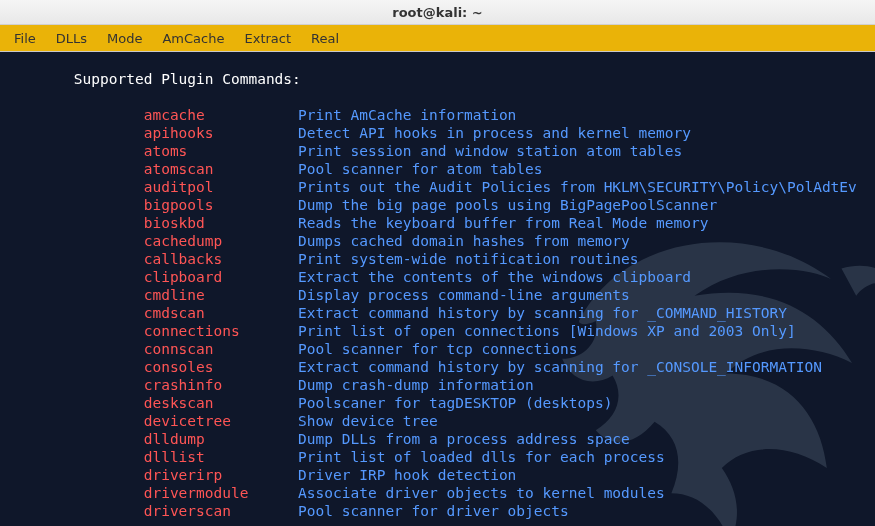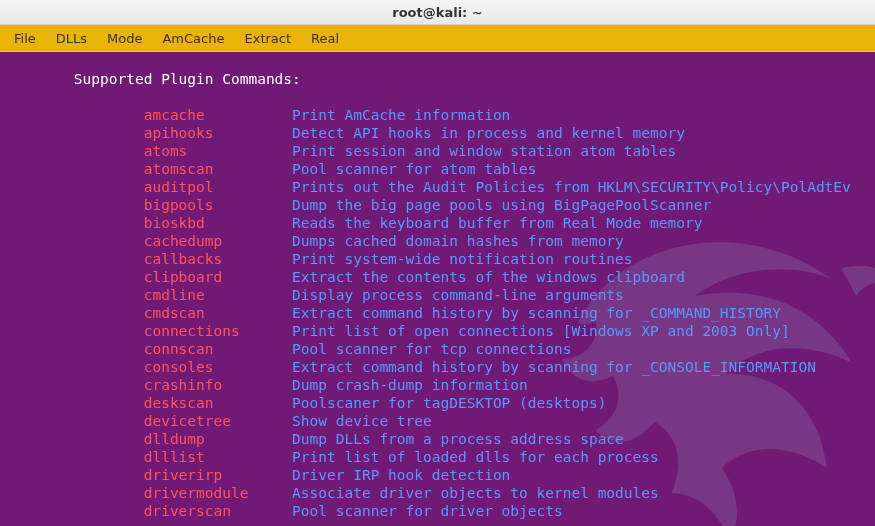--- a/index.html
+++ b/index.html
@@ -25,21 +25,21 @@
     font-size: 13px;
     color: #333;
   }
   .menu-item {
     padding: 4px 10px;
     cursor: pointer;
   }
   .terminal {
     position: relative;
     height: calc(526px - 25px - 27px);
-    background: #701a75;
+    background: #0f172a;
     padding: 18px 4px 4px 4px;
     overflow: hidden;
   }
   .dragon {
     position: absolute;
     right: -40px;
     top: 80px;
     width: 420px;
     height: 420px;
     opacity: 0.18;
@@ -49,21 +49,21 @@
     position: relative;
     font-family: "DejaVu Sans Mono", "Courier New", monospace;
     font-size: 14.5px;
     line-height: 18px;
     color: #ffffff;
     white-space: pre;
     z-index: 1;
   }
   .hdr { color: #ffffff; }
   .cmd { color: #ff5555; text-align: right; }
-  .desc { color: #5599ff; }
+  .desc { color: #5599ff; margin-left: 6px; }
 </style>
 </head>
 <body>
 
 <div class="titlebar">
   <span>root@kali: ~</span>
 </div>
 
 <div class="menubar" id="menubar">
     <div class="menu-item">File</div>

